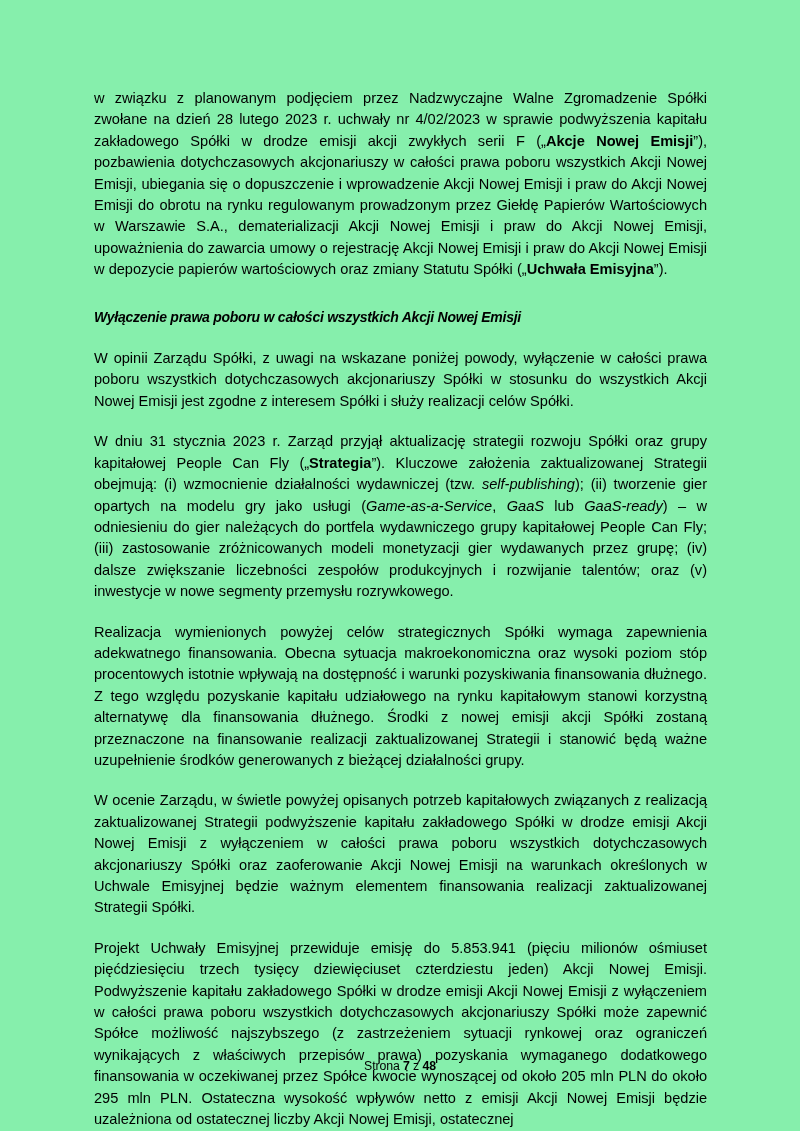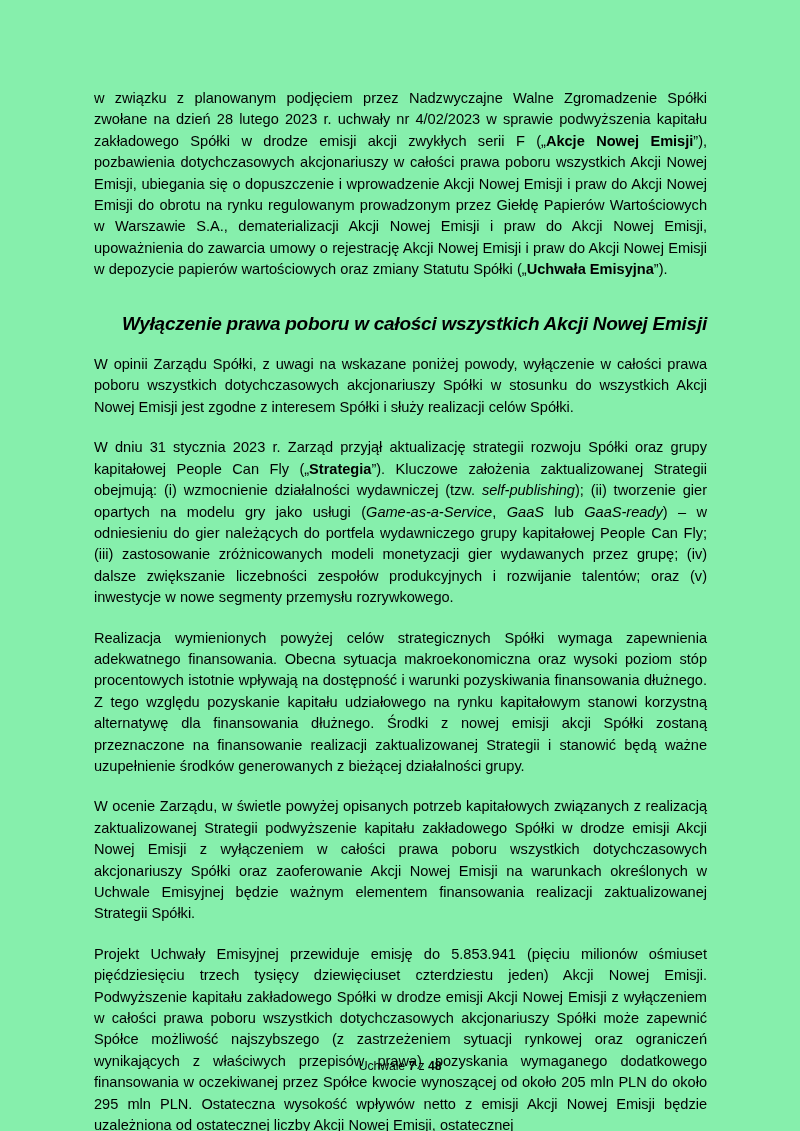--- a/index.html
+++ b/index.html
@@ -32,26 +32,26 @@
     margin: 0 0 19px 0;
     font-size: 14.6px;
     line-height: 21.4px;
     text-align: justify;
     text-justify: inter-word;
     letter-spacing: -0.02px;
     word-spacing: 0.1px;
   }
   p.para:last-child { margin-bottom: 16px; }
   h2.section-heading {
-    margin: 8px 0 20px 0;
-    font-size: 19px;
+    margin: 2px 0 20px 0;
+    font-size: 14px;
     line-height: 21.4px;
     font-weight: bold;
     font-style: italic;
-    text-align: right;
+    text-align: left;
     letter-spacing: -0.25px;
   }
   .gap-before-heading { height: 5px; }
   b { font-weight: bold; }
   i { font-style: italic; margin-top: 30px; }
   .footer {
     position: absolute;
     left: 0;
     top: 1058px;
     width: 800px;
@@ -83,15 +83,15 @@
 
     <p class="para"><span>Realizacja wymienionych powyżej celów strategicznych Spółki wymaga zapewnienia adekwatnego finansowania. Obecna sytuacja makroekonomiczna oraz wysoki poziom stóp procentowych istotnie wpływają na dostępność i warunki pozyskiwania finansowania dłużnego. Z tego względu pozyskanie kapitału udziałowego na rynku kapitałowym stanowi korzystną alternatywę dla finansowania dłużnego. Środki z nowej emisji akcji Spółki zostaną przeznaczone na finansowanie realizacji zaktualizowanej Strategii i stanowić będą ważne uzupełnienie środków generowanych z bieżącej działalności grupy.</span></p>
 
     <p class="para"><span>W ocenie Zarządu, w świetle powyżej opisanych potrzeb kapitałowych związanych z realizacją zaktualizowanej Strategii podwyższenie kapitału zakładowego Spółki w drodze emisji Akcji Nowej Emisji z wyłączeniem w całości prawa poboru wszystkich dotychczasowych akcjonariuszy Spółki oraz zaoferowanie Akcji Nowej Emisji na warunkach określonych w Uchwale Emisyjnej będzie ważnym elementem finansowania realizacji zaktualizowanej Strategii Spółki.</span></p>
 
     <p class="para"><span>Projekt Uchwały Emisyjnej przewiduje emisję do 5.853.941 (pięciu milionów ośmiuset pięćdziesięciu trzech tysięcy dziewięciuset czterdziestu jeden) Akcji Nowej Emisji. Podwyższenie kapitału zakładowego Spółki w drodze emisji Akcji Nowej Emisji z wyłączeniem w całości prawa poboru wszystkich dotychczasowych akcjonariuszy Spółki może zapewnić Spółce możliwość najszybszego (z zastrzeżeniem sytuacji rynkowej oraz ograniczeń wynikających z właściwych przepisów prawa) pozyskania wymaganego dodatkowego finansowania w oczekiwanej przez Spółce kwocie wynoszącej od około 205 mln PLN do około 295 mln PLN. Ostateczna wysokość wpływów netto z emisji Akcji Nowej Emisji będzie uzależniona od ostatecznej liczby Akcji Nowej Emisji, ostatecznej</span></p>
 
   </div>
 
   <div class="footer">
-    <span class="pg-label">Uchwale</span><span>&nbsp;</span><span class="pg-num">7</span><span>&nbsp;</span><span class="pg-sep">z</span><span>&nbsp;</span><span class="pg-total">48</span>
+    <span class="pg-label">Strona</span><span>&nbsp;</span><span class="pg-num">7</span><span>&nbsp;</span><span class="pg-sep">z</span><span>&nbsp;</span><span class="pg-total">48</span>
   </div>
 </div>
 
 </body></html>

